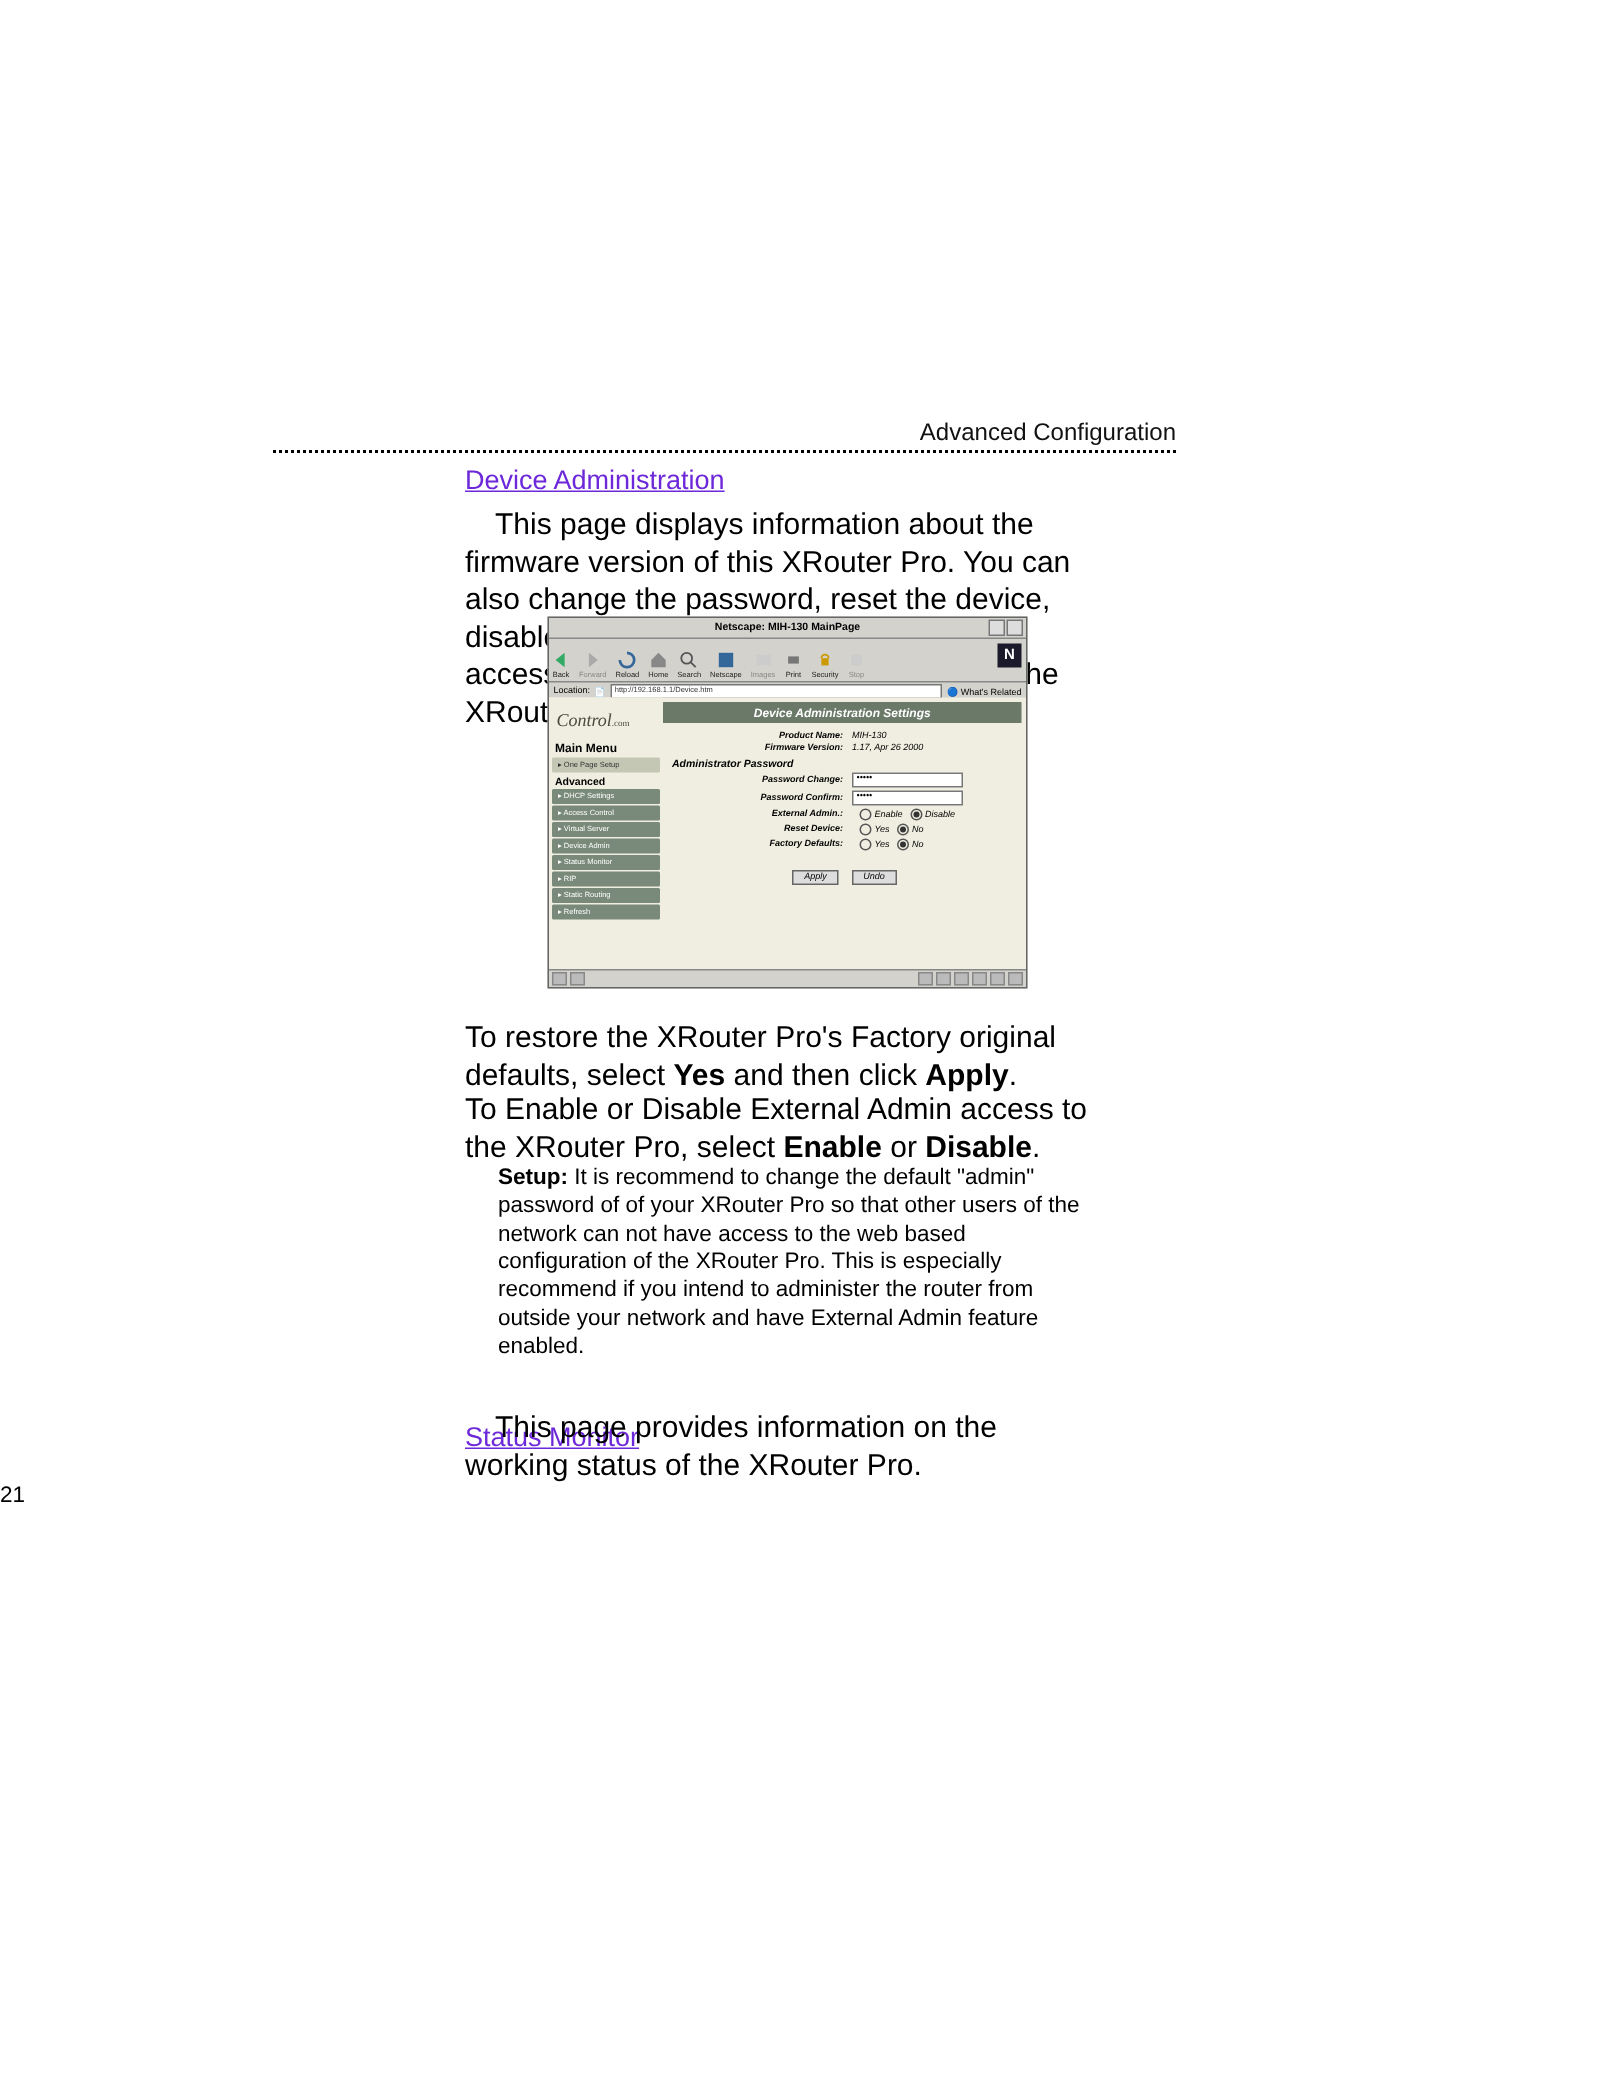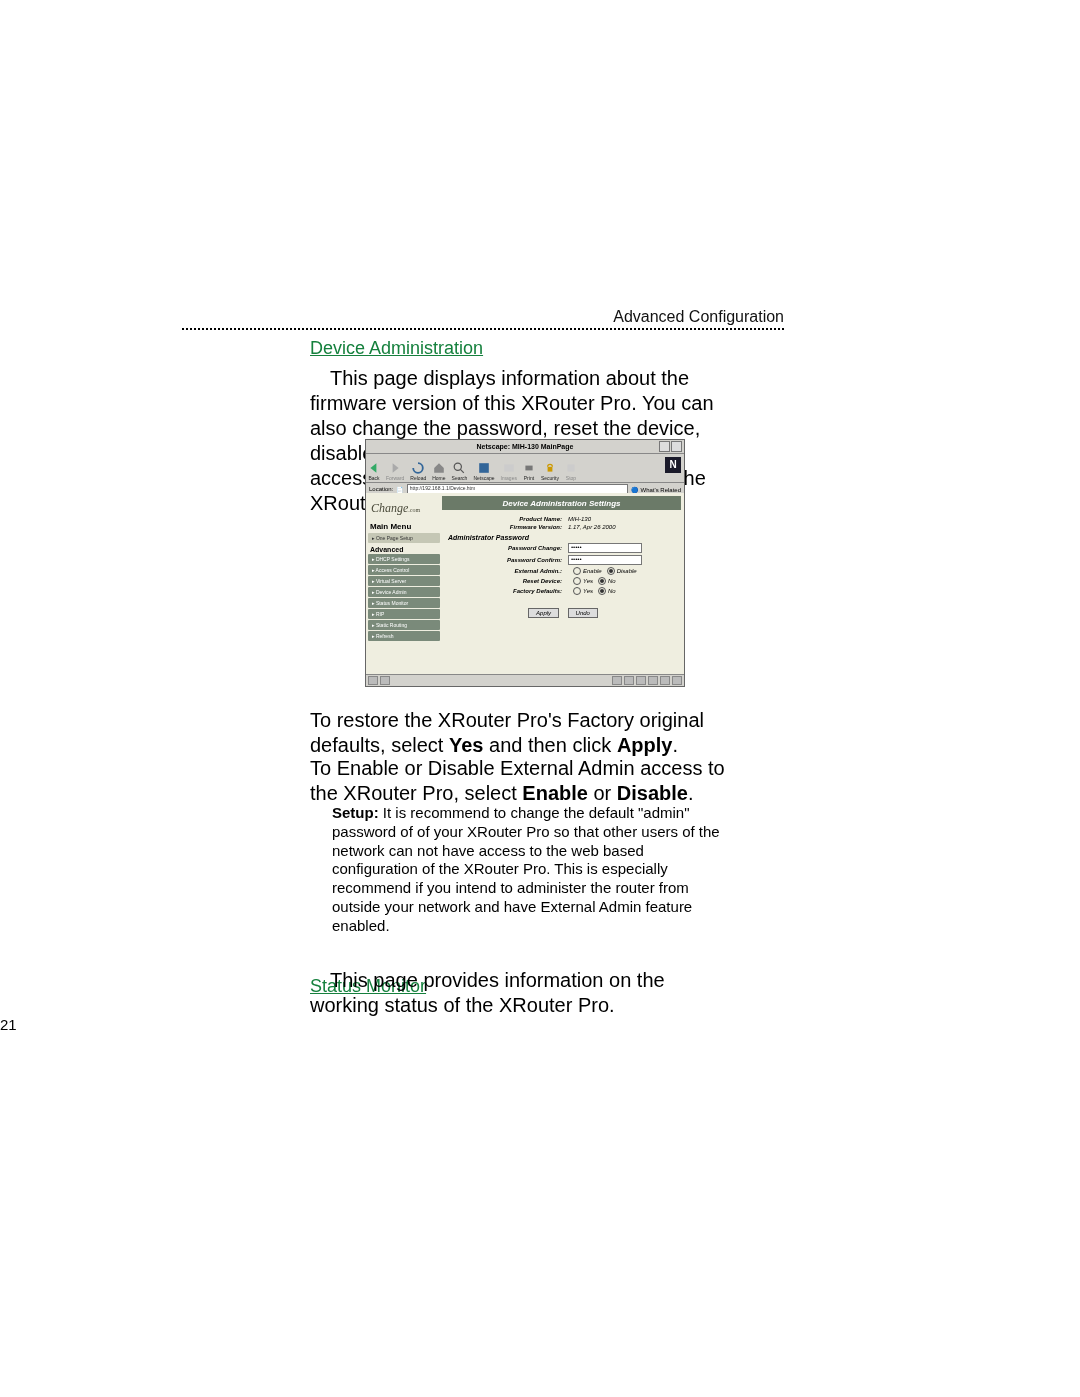--- a/index.html
+++ b/index.html
@@ -8,21 +8,20 @@
     background: #fff;
     font-family: Arial, Helvetica, sans-serif;
     color: #000;
     width: 1080px;
   }
   .page {
     position: relative;
     width: 1080px;
     height: 1203px;
     box-sizing: border-box;
-    margin-top: 28px;
   }
   .header-right {
     position: absolute;
     right: 296px;
     top: 280px;
     font-size: 16px;
     color: #111;
   }
   .dots {
     position: absolute;
@@ -36,21 +35,21 @@
     left: 310px;
     width: 420px;
     font-size: 20px;
     line-height: 1.25;
     color: #000;
   }
   .h2 {
     position: absolute;
     left: 310px;
     font-size: 18px;
-    color: #15803d;
+    color: #6d28d9;
     text-decoration: underline;
     text-align: right;
   }
   .indent { text-indent: 20px; }
   .note-block {
     position: absolute;
     left: 332px;
     width: 390px;
     font-size: 15px;
     line-height: 1.25;
@@ -238,21 +237,21 @@
     </div>
     <div class="locbar">
       <span>Location:</span>
       <span style="color:#3a6">📄</span>
       <div class="locfield">http://192.168.1.1/Device.htm</div>
       <span>🔵 <span>What's Related</span></span>
     </div>
 
     <div class="content">
       <div class="sidebar">
-        <div class="brand"><span>Change</span><span style="font-size:6px; font-style:normal">.com</span></div>
+        <div class="brand"><span>Control</span><span style="font-size:6px; font-style:normal">.com</span></div>
         <div class="menu-hd">Main Menu</div>
         <div class="menu-item light">▸ One Page Setup</div>
         <div class="menu-hd2">Advanced</div>
         <div class="menu-item">▸ DHCP Settings</div>
         <div class="menu-item">▸ Access Control</div>
         <div class="menu-item">▸ Virtual Server</div>
         <div class="menu-item">▸ Device Admin</div>
         <div class="menu-item">▸ Status Monitor</div>
         <div class="menu-item">▸ RIP</div>
         <div class="menu-item">▸ Static Routing</div>

